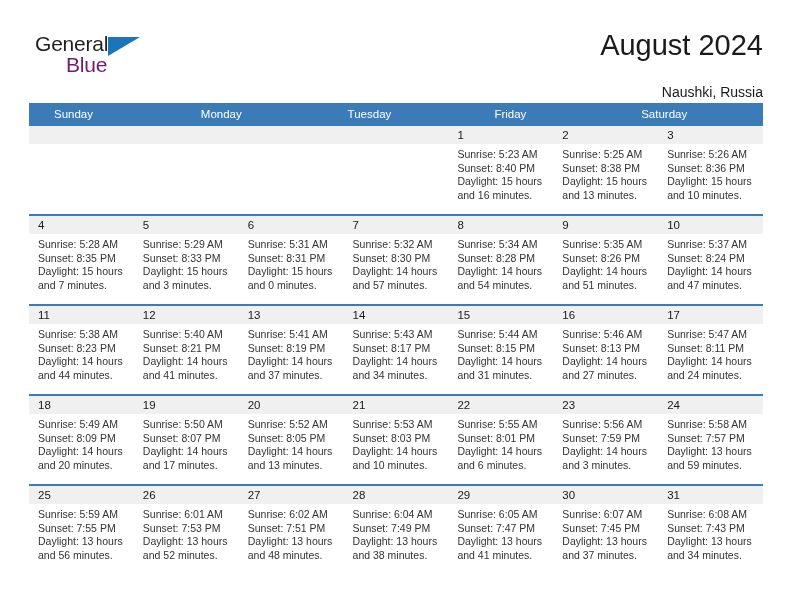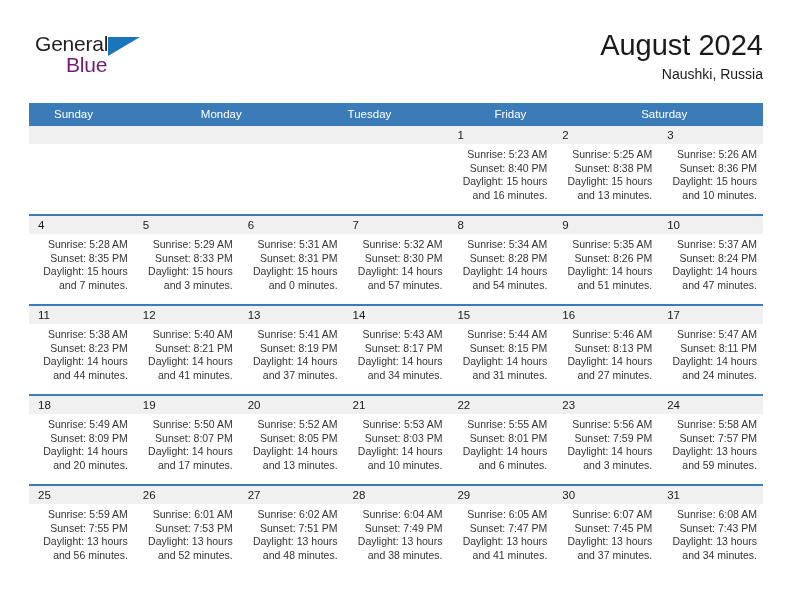--- a/index.html
+++ b/index.html
@@ -74,21 +74,21 @@
     font-size: 29px;
     font-weight: normal;
     color: #1a1a1a;
     line-height: 34px;
     white-space: nowrap;
   }
   .cal-subtitle {
     font-size: 14px;
     color: #1a1a1a;
     line-height: 20px;
-    margin-top: 2px;
+    margin-top: 20px;
     white-space: nowrap;
   }
 
   
   .calendar {
     position: absolute;
     left: 29px;
     top: 103px;
     width: 734px;
   }
@@ -132,21 +132,20 @@
     box-sizing: border-box;
   }
   .cell.empty .cell-daynum {
     background: #f0f0f0;
   }
   .cell-body {
     padding: 4px 6px 0 9px;
     font-size: 10.5px;
     line-height: 13.6px;
     color: #333333;
-    text-align: right;
   }
   .cell-body div {
     white-space: nowrap;
   }
 </style>
 </head>
 <body>
 
 <div class="page">
 

